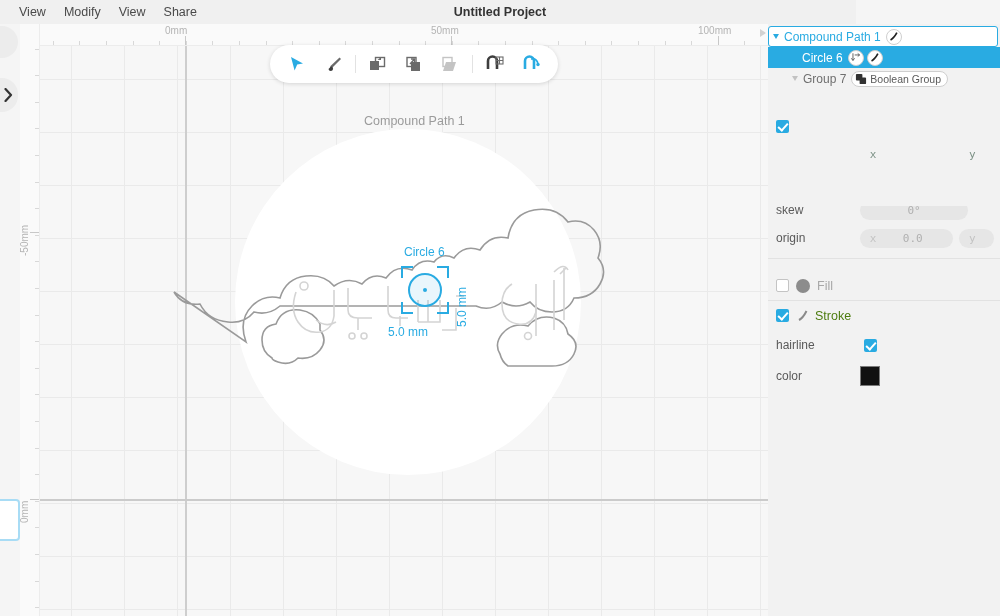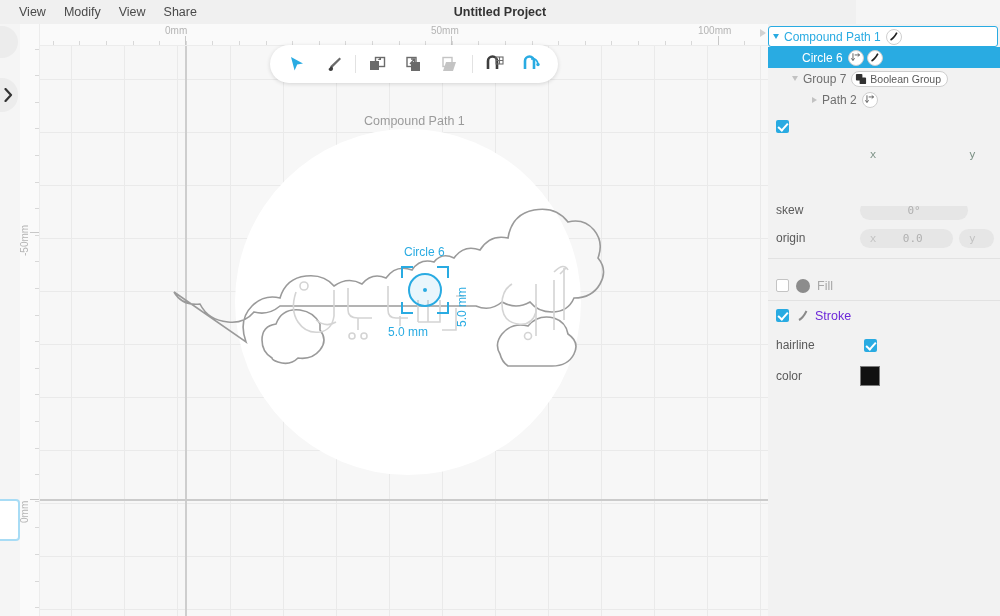--- a/index.html
+++ b/index.html
@@ -523,30 +523,20 @@
         <span class="pill bool">
           <span class="bi">
             <svg width="12" height="12" viewBox="0 0 13 13">
               <rect x="1" y="1" width="7" height="7" rx="1" fill="#333"></rect>
               <rect x="5" y="5" width="7" height="7" rx="1" fill="#333"></rect>
             </svg>
           </span>
           <span>Boolean Group</span>
         </span>
       </div>
-      <div class="layer-row" style="padding-left: 44px;">
-        <span class="tri right"></span>
-        <span class="lname">Path 2</span>
-        <span class="pill round">
-          <svg width="11" height="11" viewBox="0 0 13 13">
-            <path d="M3.5 2 L3.5 9.5 M1.8 7.8 L3.5 10 L5.2 7.8" fill="none" stroke="#5a5a5a" stroke-width="1.1" stroke-linecap="round"></path>
-            <path d="M6 3.5 L11 3.5 M9.5 2 L11.3 3.5 L9.5 5" fill="none" stroke="#5a5a5a" stroke-width="1.1" stroke-linecap="round"></path>
-          </svg>
-        </span>
-      </div>
     </div>
 
   <div>
     <div class="sec-row">
       <span>Untitled Project</span>
     </div>
     <div class="sec-row">
       <span>Component C</span>
     </div>
     <div class="sec-row muted">
@@ -611,21 +601,21 @@
 
     <div class="divider"></div>
 
     <div class="sec-row" style="border-top:none;">
       <span class="cb on"></span>
       <span class="sec-icon">
         <svg width="13" height="13" viewBox="0 0 13 13">
           <path d="M3 11 q4 -2 7.5 -9" fill="none" stroke="#8a8a8a" stroke-width="2"></path>
         </svg>
       </span>
-      <span style="color:#6d28d9;">Stroke</span>
+      <span style="color:#4d7c0f;">Stroke</span>
     </div>
 
     <div class="prop-row" style="height:30px;">
       <span class="prop-label">hairline</span>
       <span class="cb on" style="margin-left:4px;"></span>
     </div>
 
     <div class="prop-row" style="height:32px;">
       <span class="prop-label">color</span>
       <span class="swatch-black"></span>

